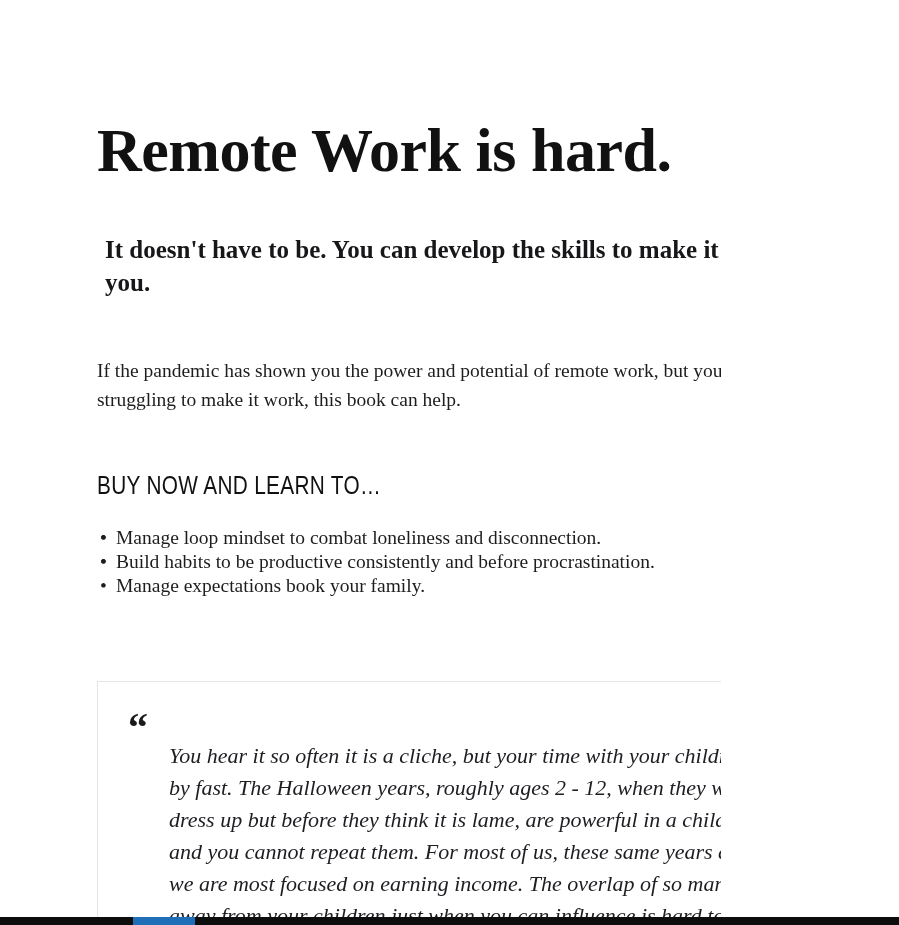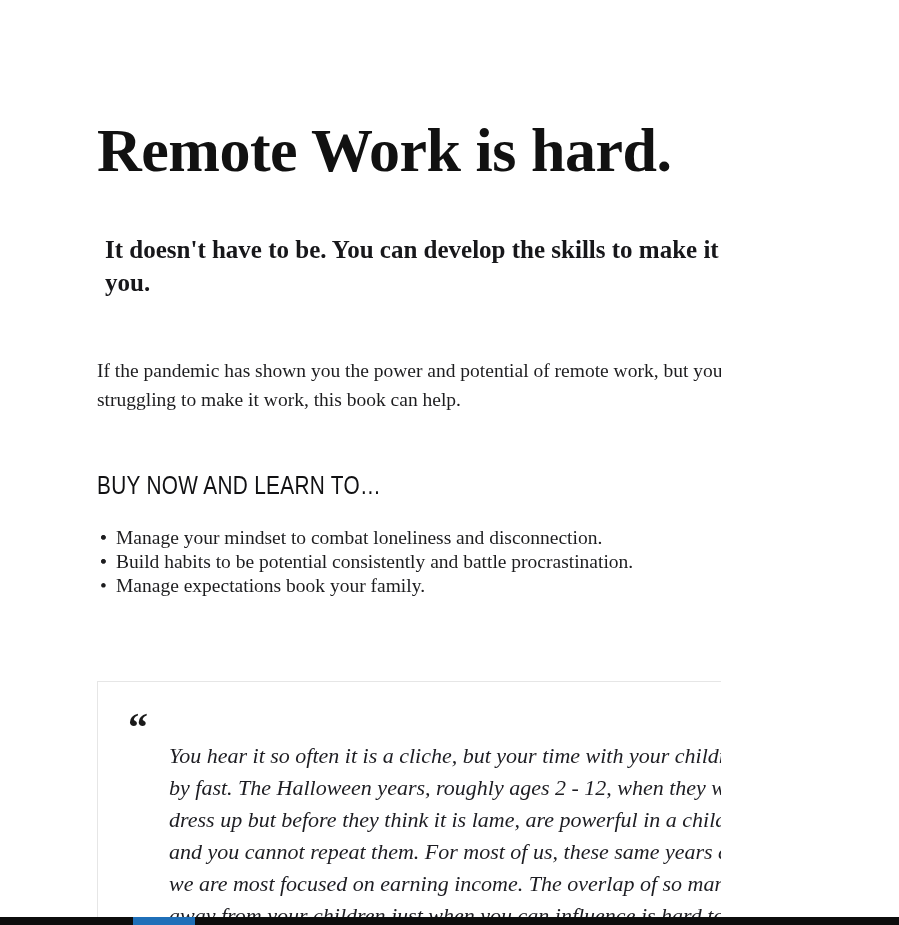--- a/index.html
+++ b/index.html
@@ -172,28 +172,28 @@
     <p class="intro">If the pandemic has shown you the power and potential of remote work, but you are struggling to make it work, this book can help.</p>
 
     <h3 class="section-heading">BUY NOW AND LEARN TO…</h3>
 
     <ul class="benefit-list">
       <li>
         <span class="bullet">•</span>
       </li>
       <li>
         <span class="bullet">•</span>
-        <span>Manage your mindset to combat loneliness and disconnection.</span>
-      </li>
-      <li>
-        <span class="bullet">•</span>
-      </li>
-      <li>
-        <span class="bullet">•</span>
-        <span>Build habits to be potential consistently and battle procrastination.</span>
+        <span>Manage loop mindset to combat loneliness and disconnection.</span>
+      </li>
+      <li>
+        <span class="bullet">•</span>
+      </li>
+      <li>
+        <span class="bullet">•</span>
+        <span>Build habits to be productive consistently and before procrastination.</span>
       </li>
       <li>
         <span class="bullet">•</span>
         <span>Manage expectations book your family.</span>
       </li>
     </ul>
 
     <blockquote class="quote-box">
       <span class="quote-mark">“</span>
       <p class="quote-text">You hear it so often it is a cliche, but your time with your children goes by fast. The Halloween years, roughly ages 2 - 12, when they want to dress up but before they think it is lame, are powerful in a child's life, and you cannot repeat them. For most of us, these same years are when we are most focused on earning income. The overlap of so many hours away from your children just when you can influence is hard to swallow.</p>

